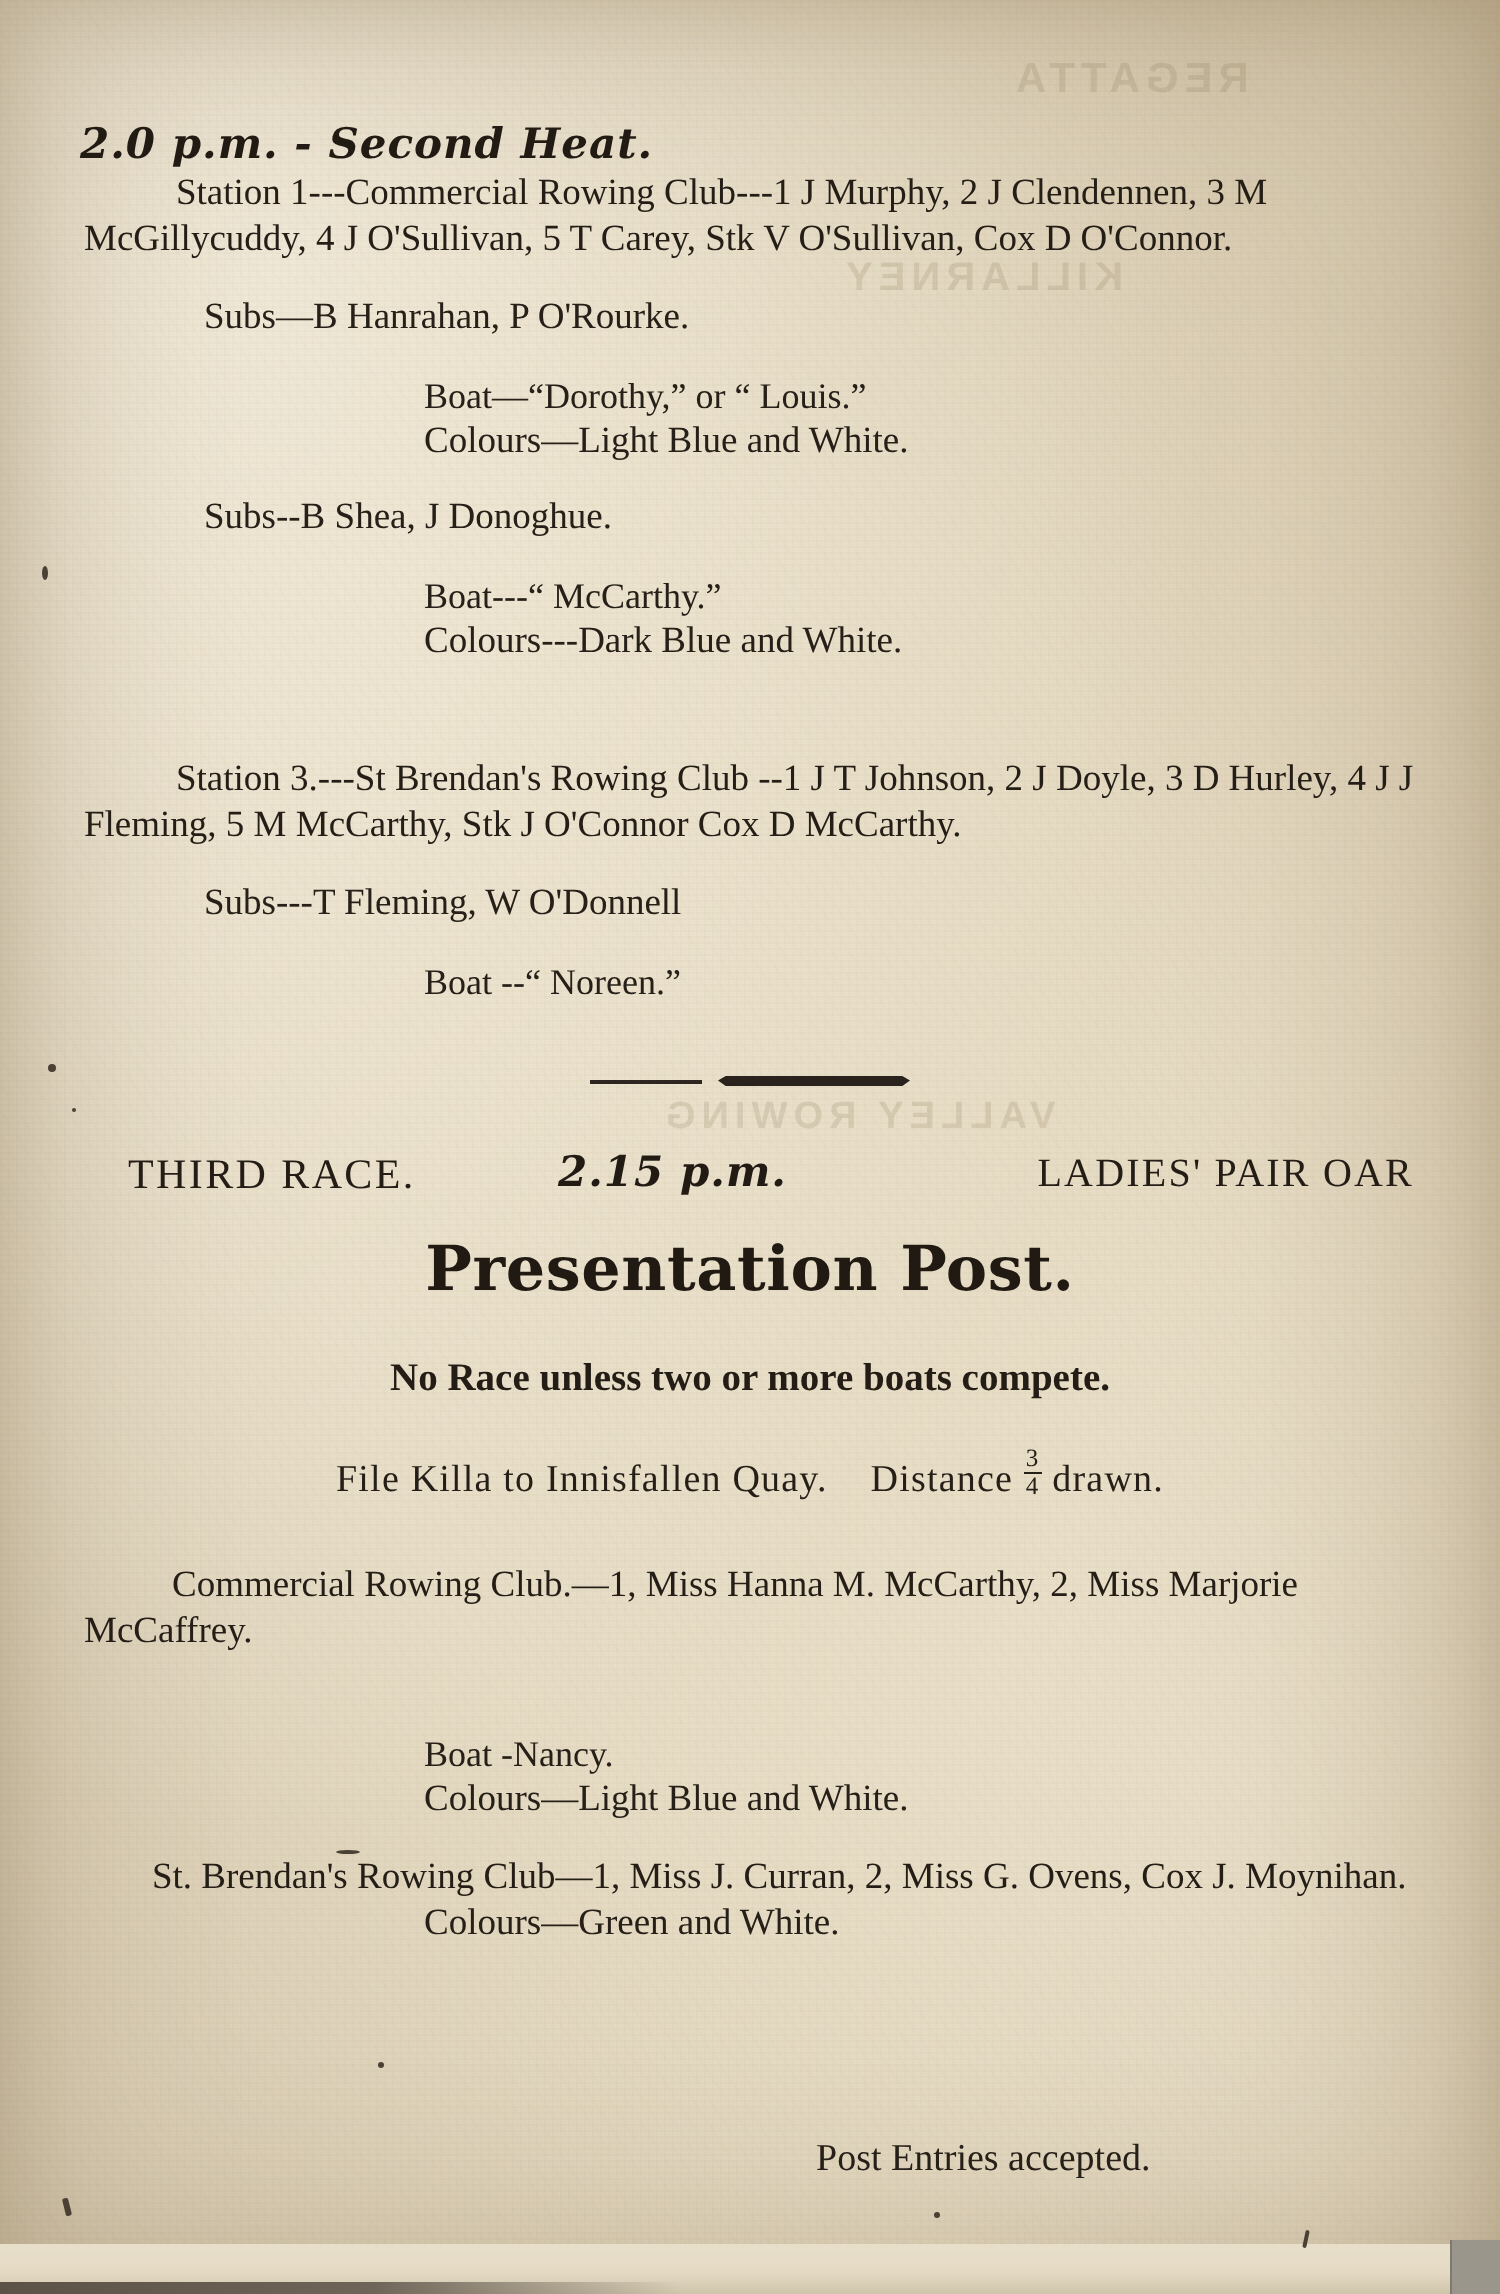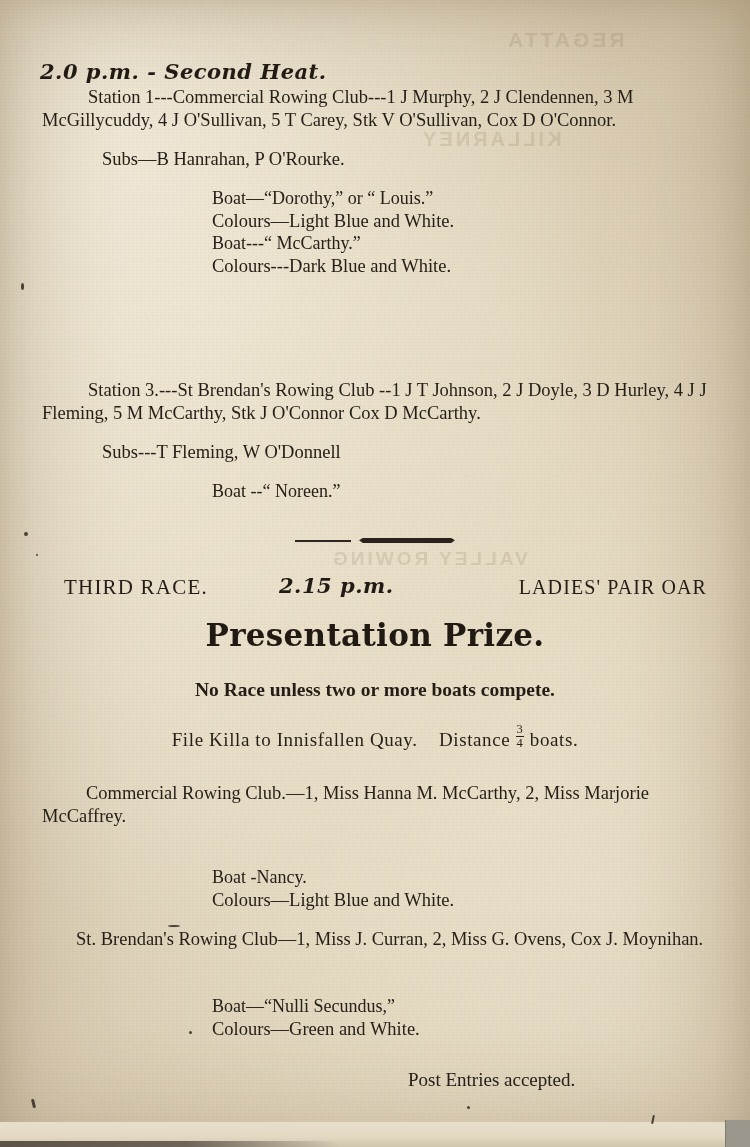--- a/index.html
+++ b/index.html
@@ -188,20 +188,21 @@
     <div class="heat-head">2.0 p.m. - Second Heat.</div>
 
     <div class="blk" style="top:86px;">
       <p class="para ind">Station 1---Commercial Rowing Club---1 J Murphy, 2 J Clendennen, 3 M McGillycuddy, 4 J O'Sullivan, 5 T Carey, Stk V O'Sullivan, Cox D O'Connor.</p>
       <p class="sub">Subs—B Hanrahan, P O'Rourke.</p>
       <p class="boat">Boat—“Dorothy,” or “ Louis.”</p>
       <p class="colours">Colours—Light Blue and White.</p>
     </div>
 
     <div class="blk" style="top:232px;">
+      <p class="sub">Subs--B Shea, J Donoghue.</p>
       <p class="boat">Boat---“ McCarthy.”</p>
       <p class="colours">Colours---Dark Blue and White.</p>
     </div>
 
     <div class="blk" style="top:379px;">
       <p class="para ind">Station 3.---St Brendan's Rowing Club --1 J T Johnson, 2 J Doyle, 3 D Hurley, 4 J J Fleming, 5 M McCarthy, Stk J O'Connor Cox D McCarthy.</p>
       <p class="sub">Subs---T Fleming, W O'Donnell</p>
       <p class="boat">Boat --“ Noreen.”</p>
     </div>
 
@@ -209,41 +210,40 @@
       <span class="d1"></span>
       <span class="d2"></span>
     </div>
 
     <div class="race-row">
       <span class="race-label">THIRD RACE.</span>
       <span class="race-time">2.15 p.m.</span>
       <span class="race-type">LADIES' PAIR OAR</span>
     </div>
 
-    <div class="prize">Presentation Prize.</div>
+    <div class="prize">Presentation Post.</div>
 
     <div class="norace">No Race unless two or more boats compete.</div>
 
     <div class="distance">
       <span>File Killa to Innisfallen Quay.</span>
       &nbsp;&nbsp;
       <span>Distance</span>
       <span class="frac"><span class="n">3</span><span class="d">4</span></span>
-      <span>boats.</span>
+      <span>drawn.</span>
     </div>
 
     <div class="blk" style="top:782px;">
       <p class="para ind" style="text-indent:44px;">Commercial Rowing Club.—1, Miss Hanna M. McCarthy, 2, Miss Marjorie McCaffrey.</p>
       <p class="boat" style="padding-top:38px;">Boat -Nancy.</p>
       <p class="colours">Colours—Light Blue  and White.</p>
     </div>
 
     <div class="blk" style="top:928px;">
       <p class="para ind" style="text-indent:34px;">St. Brendan's Rowing Club—1, Miss J. Curran, 2, Miss G. Ovens, Cox J. Moynihan.</p>
-      <p class="boat" style="padding-top:44px;">Boat—“Nulli Secundus,”</p>
       <p class="colours">Colours—Green and White.</p>
     </div>
 
     <div class="footer">
       <span class="right">Post Entries accepted.</span>
     </div>
 
   </div>
 
   <div class="bottom-strip"></div>

